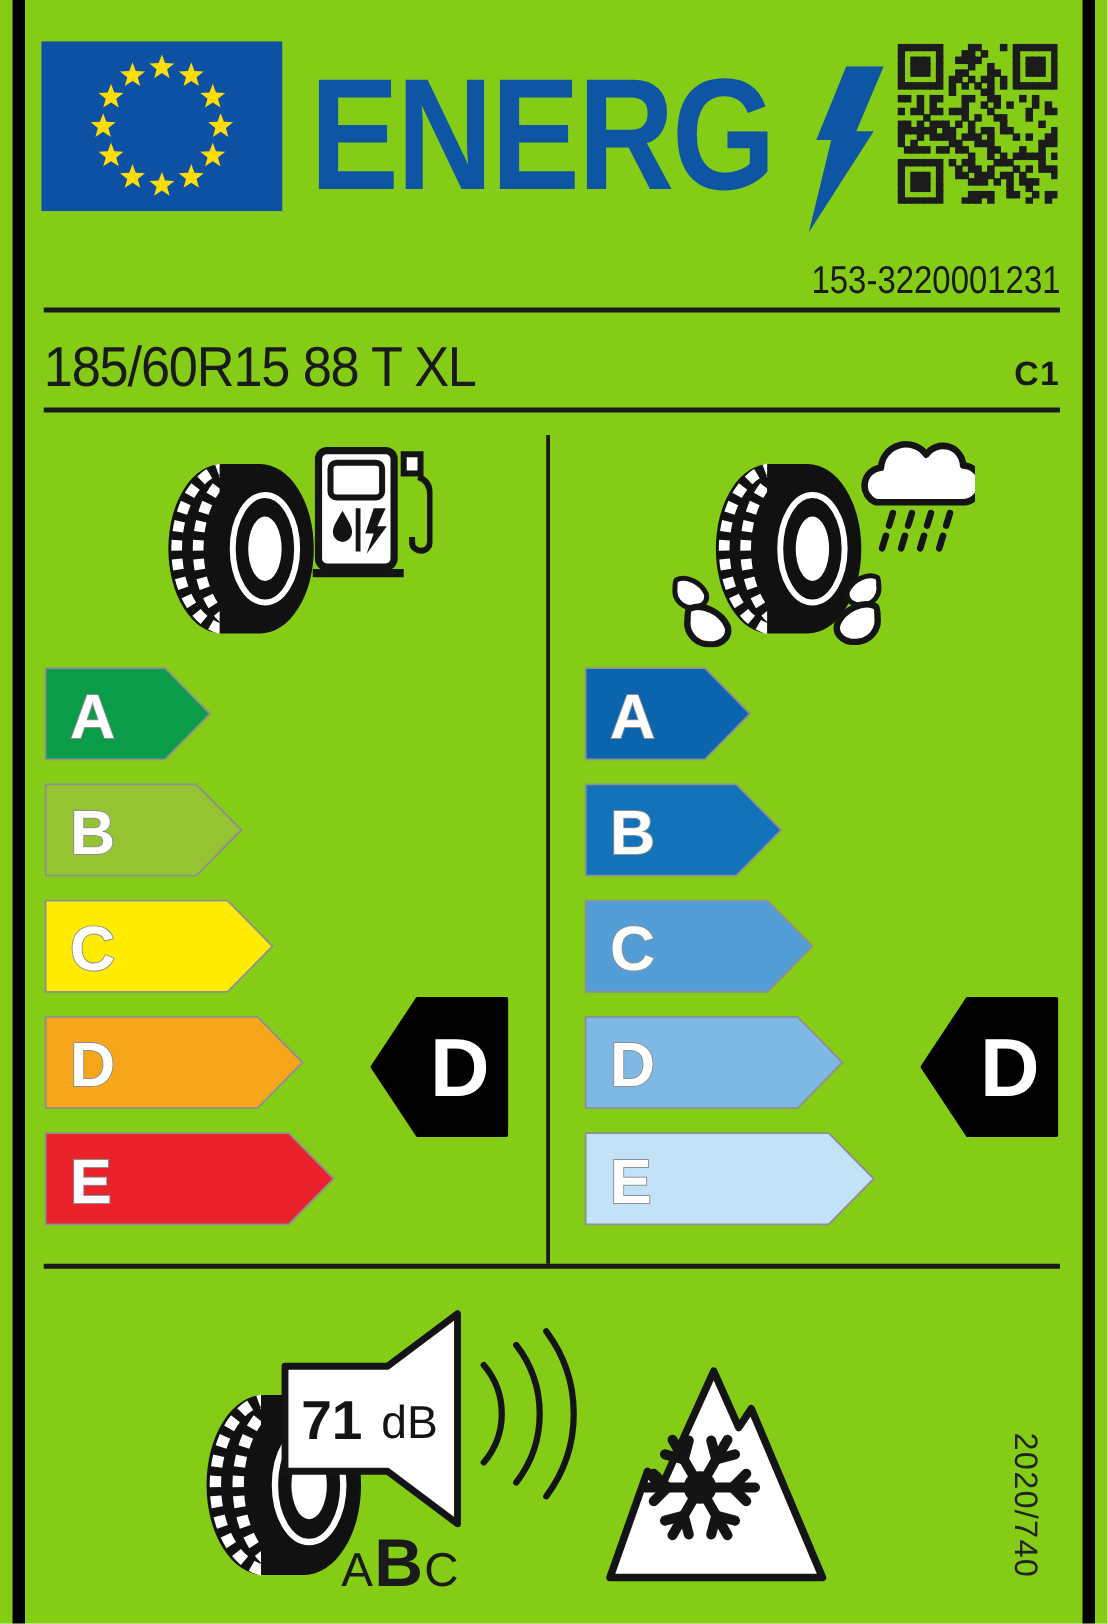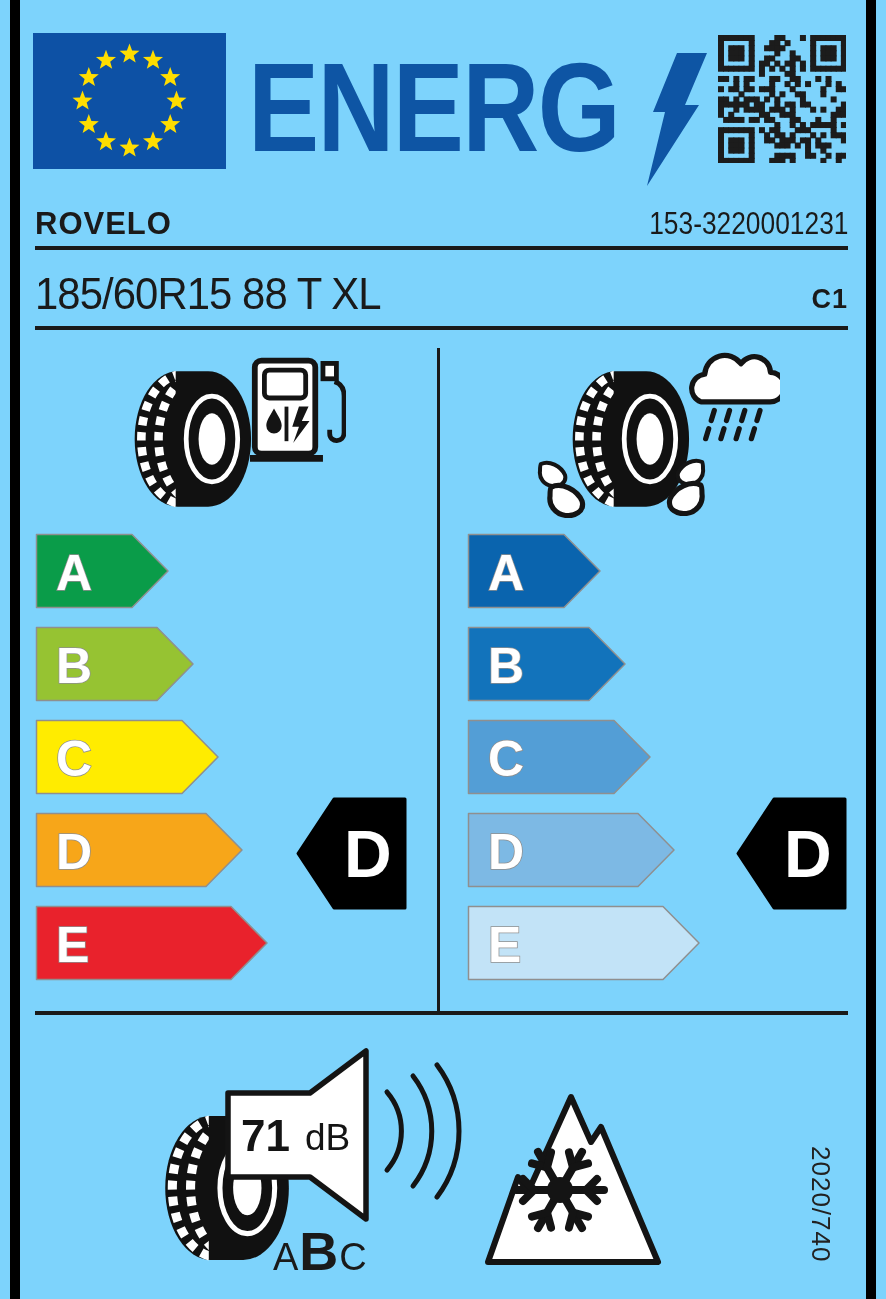--- a/index.html
+++ b/index.html
@@ -1,17 +1,17 @@
 <!DOCTYPE html>
 <html><head>
 <meta charset="utf-8">
 <style>
   html,body{margin:0;padding:0;background:#fff;}
   body{width:886px;font-family:"Liberation Sans",sans-serif;color:#1a1a1a;}
-  .label{position:relative;width:886px;height:1299px;background:#7dd3fc;overflow:hidden;}
+  .label{position:relative;width:886px;height:1299px;background:#84cc16;overflow:hidden;}
   .abs{position:absolute;}
   .sideborder{position:absolute;top:0;width:10px;height:1299px;background:#000;}
   .rule{position:absolute;left:35px;width:813px;height:4px;background:#1a1a1a;}
   .vdivider{position:absolute;left:437px;top:348px;width:3px;height:663px;background:#1a1a1a;}
   .brand{font-size:31px;font-weight:bold;letter-spacing:1px;}
   .code{font-size:31px;transform:scaleX(.85);transform-origin:right top;}
   .size{font-size:45px;transform:scaleX(.93);transform-origin:left top;letter-spacing:-1px;}
   .c1{font-size:27px;letter-spacing:1px;font-weight:bold;}
   .energ{font-size:127px;font-weight:bold;line-height:1;letter-spacing:-2px;
          transform:scaleX(.84);transform-origin:left top;}
@@ -359,21 +359,20 @@
       <rect x="25.60" y="122.88" width="6" height="6" fill="#1c1c1c"></rect>
       <rect x="30.72" y="122.88" width="6" height="6" fill="#1c1c1c"></rect>
       <rect x="51.20" y="122.88" width="6" height="6" fill="#1c1c1c"></rect>
       <rect x="56.32" y="122.88" width="6" height="6" fill="#1c1c1c"></rect>
       <rect x="61.44" y="122.88" width="6" height="6" fill="#1c1c1c"></rect>
       <rect x="71.68" y="122.88" width="6" height="6" fill="#1c1c1c"></rect>
       <rect x="102.40" y="122.88" width="6" height="6" fill="#1c1c1c"></rect>
       <rect x="117.76" y="122.88" width="6" height="6" fill="#1c1c1c"></rect>
     </svg>
 
-  <div class="abs brand" style="left:35px;top:206px">ROVELO</div>
   <div class="abs code" style="right:38px;top:206px">153-3220001231</div>
   <div class="rule" style="top:246px"></div>
 
   <div class="abs size" style="left:35px;top:268px">185/60R15 88 T XL</div>
   <div class="abs c1" style="right:38px;top:284px">C1</div>
   <div class="rule" style="top:326px"></div>
 
   <div class="vdivider"></div>
 
   <div>

